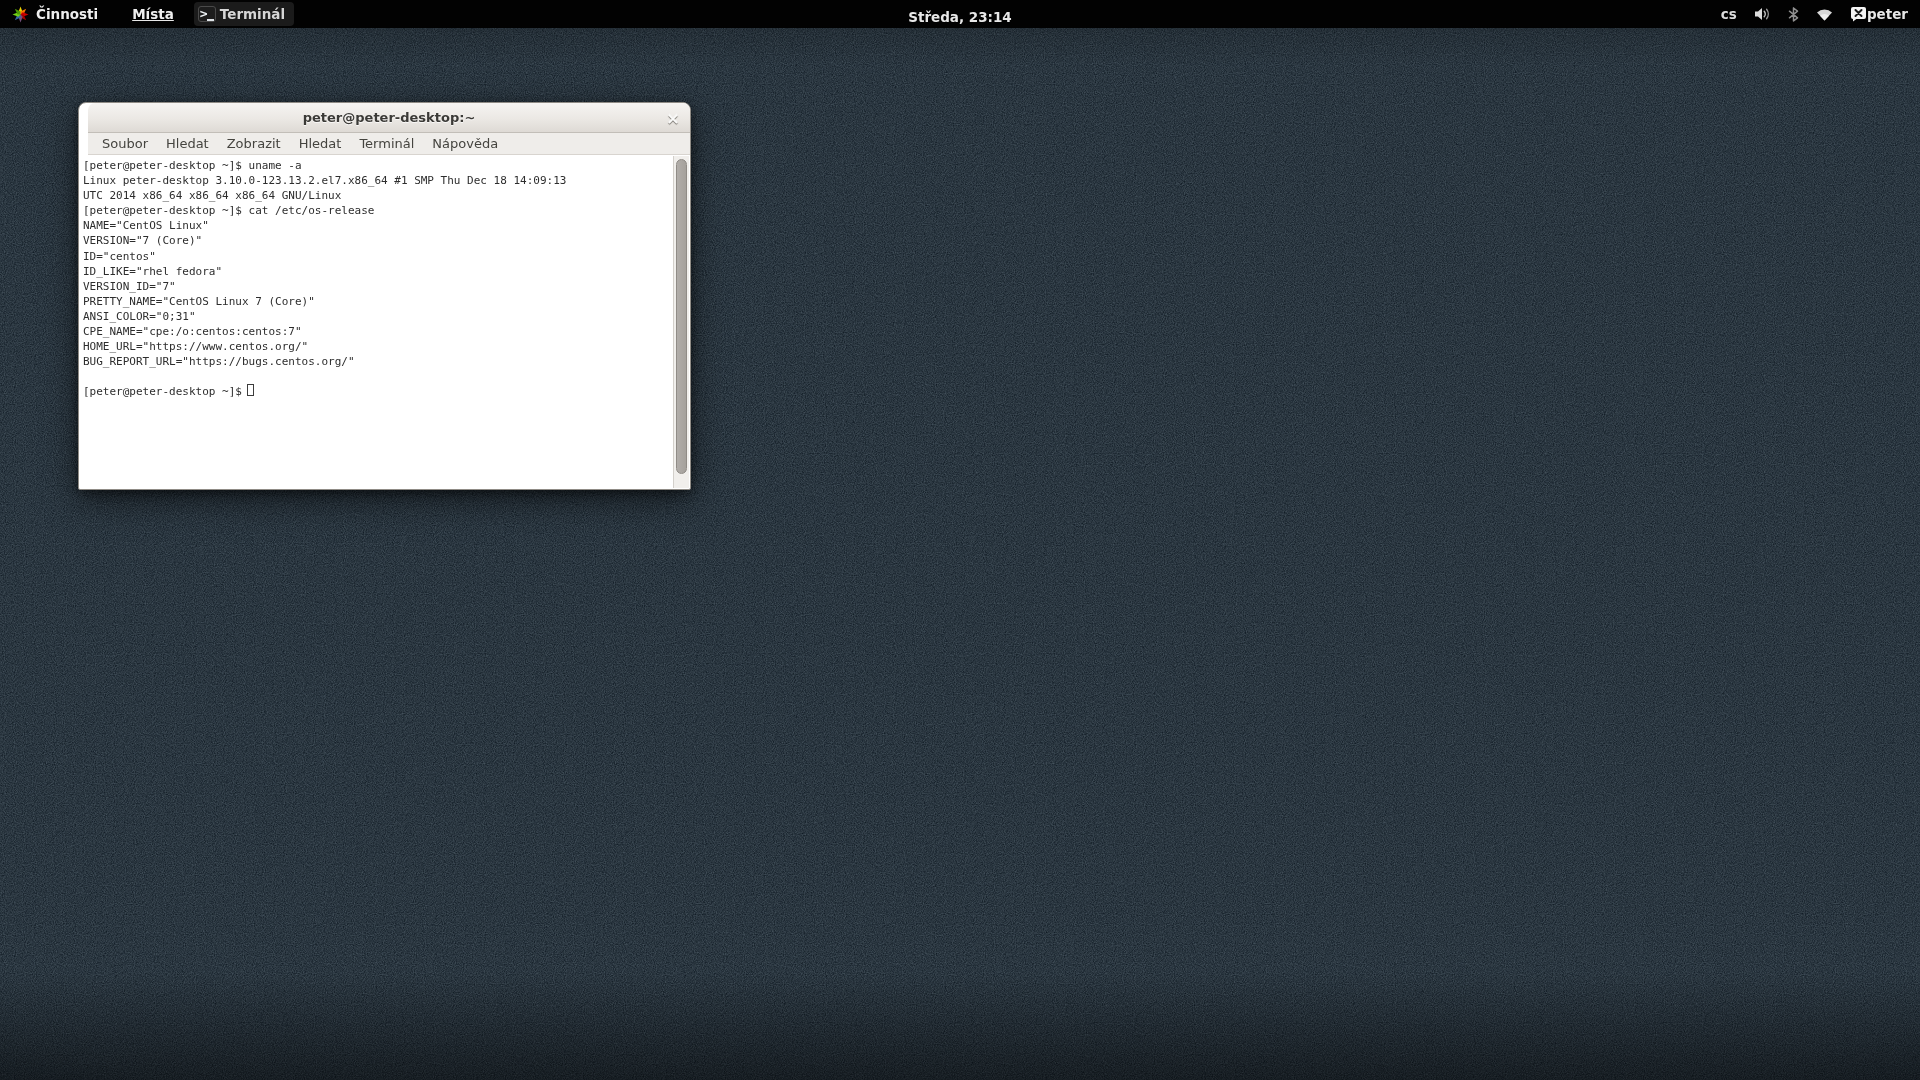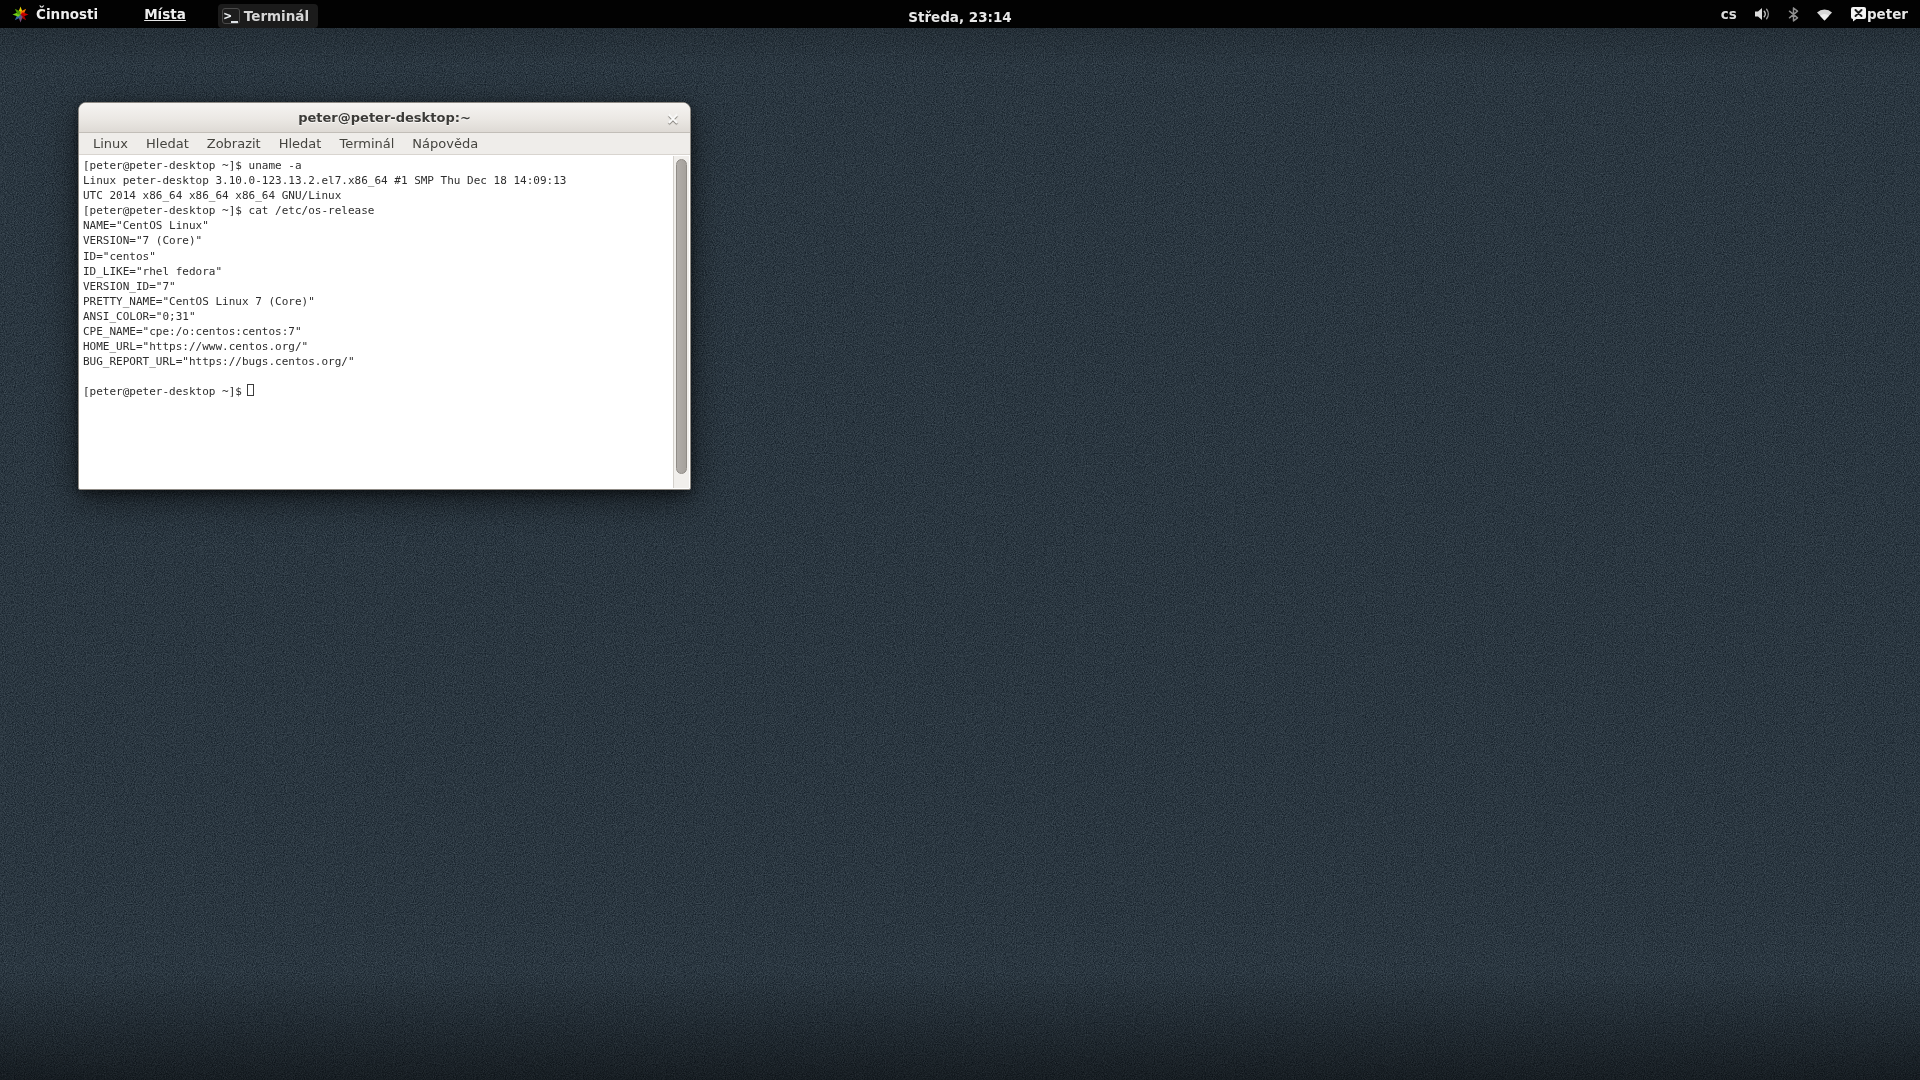--- a/index.html
+++ b/index.html
@@ -19,21 +19,21 @@
   #wallpaper svg.noise { position:absolute; inset:0; mix-blend-mode:overlay; opacity:.6; }
   #wallpaper .vignette { position:absolute; inset:0;
       background:
         radial-gradient(150% 120% at 50% 42%, rgba(0,0,0,0) 55%, rgba(2,6,10,0.55) 88%, rgba(1,3,6,0.8) 100%),
         linear-gradient(to bottom, rgba(0,0,0,0.25) 0%, rgba(0,0,0,0) 6%, rgba(0,0,0,0) 90%, rgba(0,0,0,0.45) 100%); }
 
   
   #topbar { position:absolute; left:0; top:0; width:1920px; height:28px; z-index:30;
             background:#020202; color:#e8e8e8; display:flex; align-items:center;
             font-size:13.5px; font-weight:bold; }
-  #topbar .left { display:flex; align-items:flex-end; height:100%;gap:12px; }
+  #topbar .left { display:flex; align-items:flex-start; height:100%; }
   .hot-item { display:flex; align-items:center; height:100%; padding:0 10px; cursor:default; }
   .hot-item .lbl { color:#efefef; }
   #activities { margin-left:2px; gap:7px; }
   #places { margin-left:14px;text-decoration:underline; }
   #app-button { margin-left:10px; background:rgba(255,255,255,0.10); border-radius:4px;
                 height:24px; margin-top:2px; padding:0 9px 0 4px; display:flex; align-items:center; gap:4px; }
   #app-button .lbl { color:#d6d6d6; }
   .term-ico { width:18px; height:16px; background:#1d1d1d; border:1px solid #4a4a4a; border-radius:3px;
               position:relative; }
   .term-ico .gt { position:absolute; left:1px; top:0px; color:#eef2f5; font-size:13px; font-weight:bold;
@@ -45,21 +45,21 @@
   #topbar .right { position:absolute; right:12px; top:0; height:28px; display:flex;
                    align-items:center; gap:17px;text-align:center; }
   #kbd-layout { color:#dcdcdc; font-weight:bold; }
   .sicon { display:flex; align-items:center; }
   #user-item { display:flex; align-items:center; }
 
   
   #term-window { position:absolute; left:78px; top:102px; width:613px; height:388px; z-index:20;
      border-radius:8px 8px 2px 2px;
      box-shadow:0 10px 34px rgba(0,0,0,0.55), 0 3px 10px rgba(0,0,0,0.45);
-     background:#ffffff; border:1px solid #8f8b85; }
+     background:#ffffff; border:1px solid #8f8b85;padding-left:9px; }
   #titlebar { position:relative; height:30px; border-radius:7px 7px 0 0;
      background:linear-gradient(to bottom, #f6f4f2 0%, #ebe8e4 55%, #dedad5 100%);
      border-bottom:1px solid #c2beb8; display:flex; align-items:center; justify-content:center; }
   #titlebar .title { font-size:13px; font-weight:bold; color:#3b3a37;
      text-shadow:0 1px 0 rgba(255,255,255,0.75); }
   #close-btn { position:absolute; right:5px; top:3px; width:24px; height:24px;
      display:flex; align-items:center; justify-content:center; border-radius:4px;
      color:#fbfbfa; font-size:16px; font-weight:bold;
      text-shadow:0 1px 1px rgba(90,86,80,0.9), 0 -1px 0 rgba(255,255,255,0.4); }
   #menubar { height:22px; background:#efedea; border-bottom:1px solid #d8d4cf;
@@ -156,21 +156,21 @@
       </span>
     </div>
   </div>
 
   <div id="term-window">
     <div id="titlebar">
       <span class="title">peter@peter-desktop:~</span>
       <span id="close-btn">×</span>
     </div>
     <div id="menubar">
-        <span class="menu-item">Linux</span>
+        <span class="menu-item">Soubor</span>
         <span class="menu-item">Hledat</span>
         <span class="menu-item">Zobrazit</span>
         <span class="menu-item">Hledat</span>
         <span class="menu-item">Terminál</span>
         <span class="menu-item">Nápověda</span>
       </div>
     <div id="term-area">
       <div id="term-output"><div class="term-line">[peter@peter-desktop ~]$ uname -a</div><div class="term-line">Linux peter-desktop 3.10.0-123.13.2.el7.x86_64 #1 SMP Thu Dec 18 14:09:13</div><div class="term-line">UTC 2014 x86_64 x86_64 x86_64 GNU/Linux</div><div class="term-line">[peter@peter-desktop ~]$ cat /etc/os-release</div><div class="term-line">NAME="CentOS Linux"</div><div class="term-line">VERSION="7 (Core)"</div><div class="term-line">ID="centos"</div><div class="term-line">ID_LIKE="rhel fedora"</div><div class="term-line">VERSION_ID="7"</div><div class="term-line">PRETTY_NAME="CentOS Linux 7 (Core)"</div><div class="term-line">ANSI_COLOR="0;31"</div><div class="term-line">CPE_NAME="cpe:/o:centos:centos:7"</div><div class="term-line">HOME_URL="https://www.centos.org/"</div><div class="term-line">BUG_REPORT_URL="https://bugs.centos.org/"</div><div class="term-line">&nbsp;</div><div class="term-line"><span>[peter@peter-desktop ~]$</span><span id="cursor"></span></div></div>
       <div id="scrollbar">
         <div id="scroll-thumb"></div>

